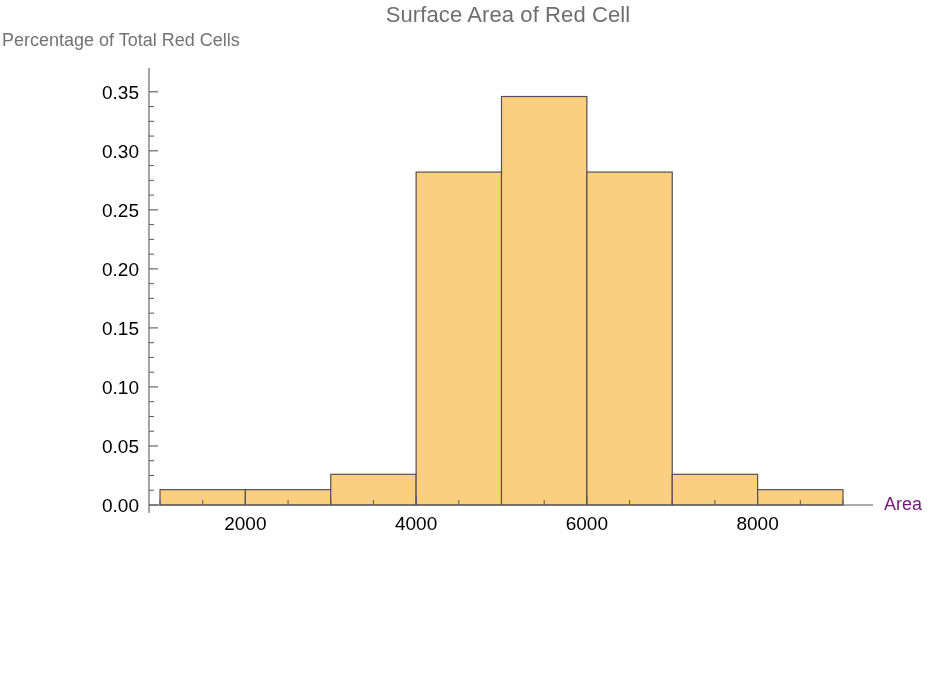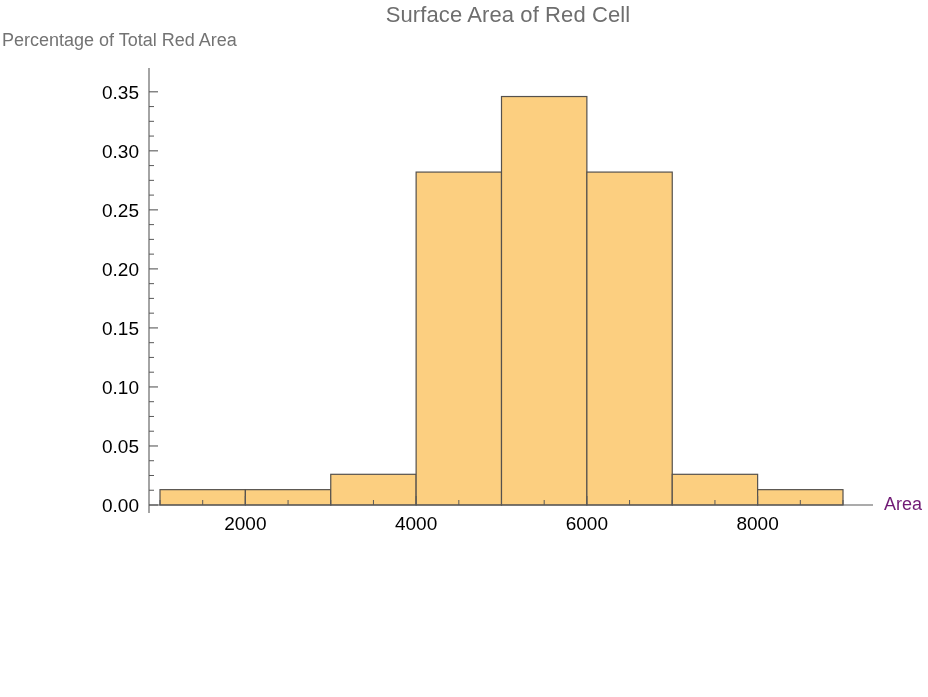--- a/index.html
+++ b/index.html
@@ -83,21 +83,21 @@
     stroke-width: 1.2;
   }
 </style>
 </head>
 <body>
 
 <div id="figure">
 
   <div id="chart-title">Surface Area of Red Cell</div>
 
-  <div id="y-axis-label">Percentage of Total Red Area</div>
+  <div id="y-axis-label">Percentage of Total Red Cells</div>
 
   <div id="x-axis-label">Area</div>
 
   <svg id="plot-svg" width="928" height="697">
     <g id="bars-group">
         <rect x="160" y="489.65277777777777" width="85.375" height="15.347222222222229" fill="#FCCF80" stroke="#55514D" class="hist-bar"></rect>
         <rect x="245.375" y="489.65277777777777" width="85.375" height="15.347222222222229" fill="#FCCF80" stroke="#55514D" class="hist-bar"></rect>
         <rect x="330.75" y="474.30555555555554" width="85.375" height="30.694444444444457" fill="#FCCF80" stroke="#55514D" class="hist-bar"></rect>
         <rect x="416.125" y="172.08333333333331" width="85.375" height="332.9166666666667" fill="#FCCF80" stroke="#55514D" class="hist-bar"></rect>
         <rect x="501.5" y="96.52777777777783" width="85.375" height="408.4722222222222" fill="#FCCF80" stroke="#55514D" class="hist-bar"></rect>

